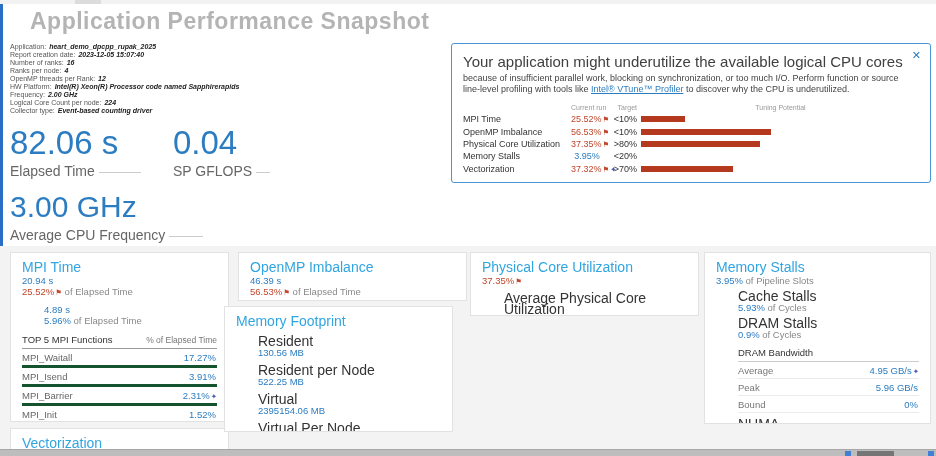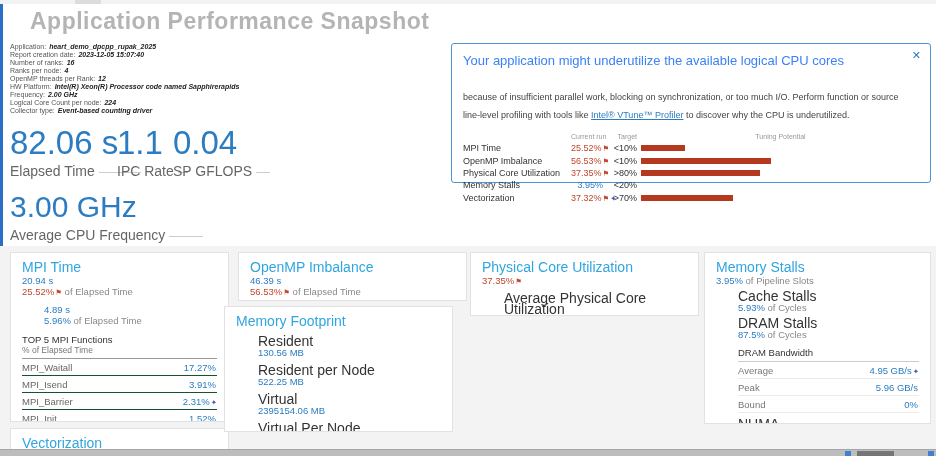--- a/index.html
+++ b/index.html
@@ -22,28 +22,28 @@
   .metric{top:126px;}
   .metric .mv{font-size:33px;color:#2b7cc1;line-height:34px;}
   .metric .ml{font-size:14px;color:#666;margin-top:3px;white-space:nowrap;}
   .mline{display:inline-block;border-top:1px solid #ccc;vertical-align:middle;margin-left:4px;}
   #metric-freq{top:190px;left:10px;}
   #metric-freq .mv{font-size:30px;}
 
   
   #advisory{left:451px;top:43px;width:480px;height:140px;background:#fff;border:1px solid #4a94d4;border-radius:3px;box-sizing:border-box;}
   #advisory-close{position:absolute;right:9px;top:5px;color:#2b7cc1;font-size:11px;cursor:pointer;}
-  #advisory-title{margin:9px 24px 0 11px;font-size:13px;color:#3b82f6;}
-  #advisory-body{margin:20px 14px 0 11px;font-size:9px;line-height:18px;color:#444;}
+  #advisory-title{margin:9px 24px 0 11px;font-size:15px;color:#404040;}
+  #advisory-body{margin:3px 14px 0 11px;font-size:9px;line-height:11px;color:#444;}
   .adv-link{color:#2b7cc1;text-decoration:underline;cursor:pointer;}
   #adv-table{margin:7px 6px 0 11px;}
   .adv-hrow,.adv-row{display:grid;grid-template-columns:108px 34px 32px 1fr;align-items:center;}
   .adv-hrow{font-size:7px;color:#999;height:11px;}
   .adv-row{font-size:9px;height:12.4px;color:#333;}
-  .adv-cur{text-align:right;white-space:nowrap;}
+  .adv-cur{text-align:center;white-space:nowrap;}
   .adv-tgt{padding-left:6px;text-align:right;}
   .adv-barcell{padding-left:4px;}
   .adv-bar{height:6px;background:#b5391e;}
   .adv-pot{text-align:center;}
   .bad{color:#c0462c;}
   .ok{color:#2b7cc1;}
   .flag{color:#c0462c;font-size:7.5px;margin-left:1px;}
   .extra{color:#4656b8;font-size:7.5px;margin-left:1px;}
 
   
@@ -57,24 +57,24 @@
   .sub-label{color:#333;font-size:14px;line-height:11px;}
 
   #panel-mpi{left:10px;top:252px;width:219px;height:170px;}
   #panel-vect{left:10px;top:428px;width:219px;height:26px;}
   #panel-openmp{left:238px;top:252px;width:229px;height:49px;}
   #panel-footprint{left:224px;top:306px;width:229px;height:126px;}
   #panel-pcu{left:470px;top:252px;width:229px;height:64px;}
   #panel-memstalls{left:704px;top:252px;width:227px;height:172px;}
 
   .fn-header{display:flex;justify-content:space-between;align-items:baseline;border-bottom:1px solid #999;
-             padding:2px 0 3px 0;margin-top:6px;font-size:9.5px;color:#333;flex-direction:column;}
+             padding:2px 0 3px 0;margin-top:6px;font-size:9.5px;color:#333;}
   .fn-header .hr{font-size:8.5px;color:#777;}
   .fn-row{display:flex;justify-content:space-between;font-size:9.5px;color:#666;
-          padding:2.5px 0;border-bottom:1px solid #14532d;}
+          padding:2.5px 0;border-bottom:3px solid #14532d;}
   .fn-row .fv{color:#2b7cc1;white-space:nowrap;}
 
   .fp-item{margin-left:22px;margin-top:7px;}
 
   .bw{margin-left:22px;margin-top:7px;}
   .bw-label{font-size:9.5px;color:#333;border-bottom:1px solid #ccc;padding-bottom:3px;}
   .bw-row{display:flex;justify-content:space-between;font-size:9.5px;color:#777;
           padding:2.5px 0;border-bottom:1px solid #ebebeb;}
   .bw-row .fv{color:#2b7cc1;white-space:nowrap;}
 
@@ -105,24 +105,20 @@
     <div class="meta-row"><span>HW Platform:</span><span class="meta-val">Intel(R) Xeon(R) Processor code named Sapphirerapids</span></div>
     <div class="meta-row"><span>Frequency:</span><span class="meta-val">2.00 GHz</span></div>
     <div class="meta-row"><span>Logical Core Count per node:</span><span class="meta-val">224</span></div>
     <div class="meta-row"><span>Collector type:</span><span class="meta-val">Event-based counting driver</span></div>
   </div>
 
   <div class="abs metric" style="left:10px;">
     <div class="mv">82.06 s</div>
     <div class="ml"><span>Elapsed Time</span><span class="mline" style="width:42px;"></span></div>
   </div>
-  <div class="abs metric" style="left:117px;">
-    <div class="mv">1.1</div>
-    <div class="ml"><span>IPC Rate</span><span class="mline" style="width:10px;"></span></div>
-  </div>
   <div class="abs metric" style="left:173px;">
     <div class="mv">0.04</div>
     <div class="ml"><span>SP GFLOPS</span><span class="mline" style="width:14px;"></span></div>
   </div>
 
   <div class="abs metric" id="metric-freq">
     <div class="mv">3.00 GHz</div>
     <div class="ml"><span>Average CPU Frequency</span><span class="mline" style="width:34px;"></span></div>
   </div>
 
@@ -253,21 +249,21 @@
 
   <div class="abs panel" id="panel-memstalls">
     <div class="panel-title">Memory Stalls</div>
     <div class="ln"><span class="vb">3.95%</span><span class="sfx"> of Pipeline Slots</span></div>
     <div class="sub" style="margin-top:5px;">
       <div class="sub-label">Cache Stalls</div>
       <div class="ln"><span class="vb">5.93%</span><span class="sfx"> of Cycles</span></div>
     </div>
     <div class="sub" style="margin-top:5px;">
       <div class="sub-label">DRAM Stalls</div>
-      <div class="ln"><span class="vb">87.5%</span><span class="sfx"> of Cycles</span></div>
+      <div class="ln"><span class="vb">0.9%</span><span class="sfx"> of Cycles</span></div>
     </div>
     <div class="bw">
       <div class="bw-label">DRAM Bandwidth</div>
       <div class="bw-row">
           <span>Average</span>
           <span class="fv"><span>4.95 GB/s</span><span class="extra">✦</span></span>
         </div>
       <div class="bw-row">
           <span>Peak</span>
           <span class="fv"><span>5.96 GB/s</span><span class="extra"></span></span>

